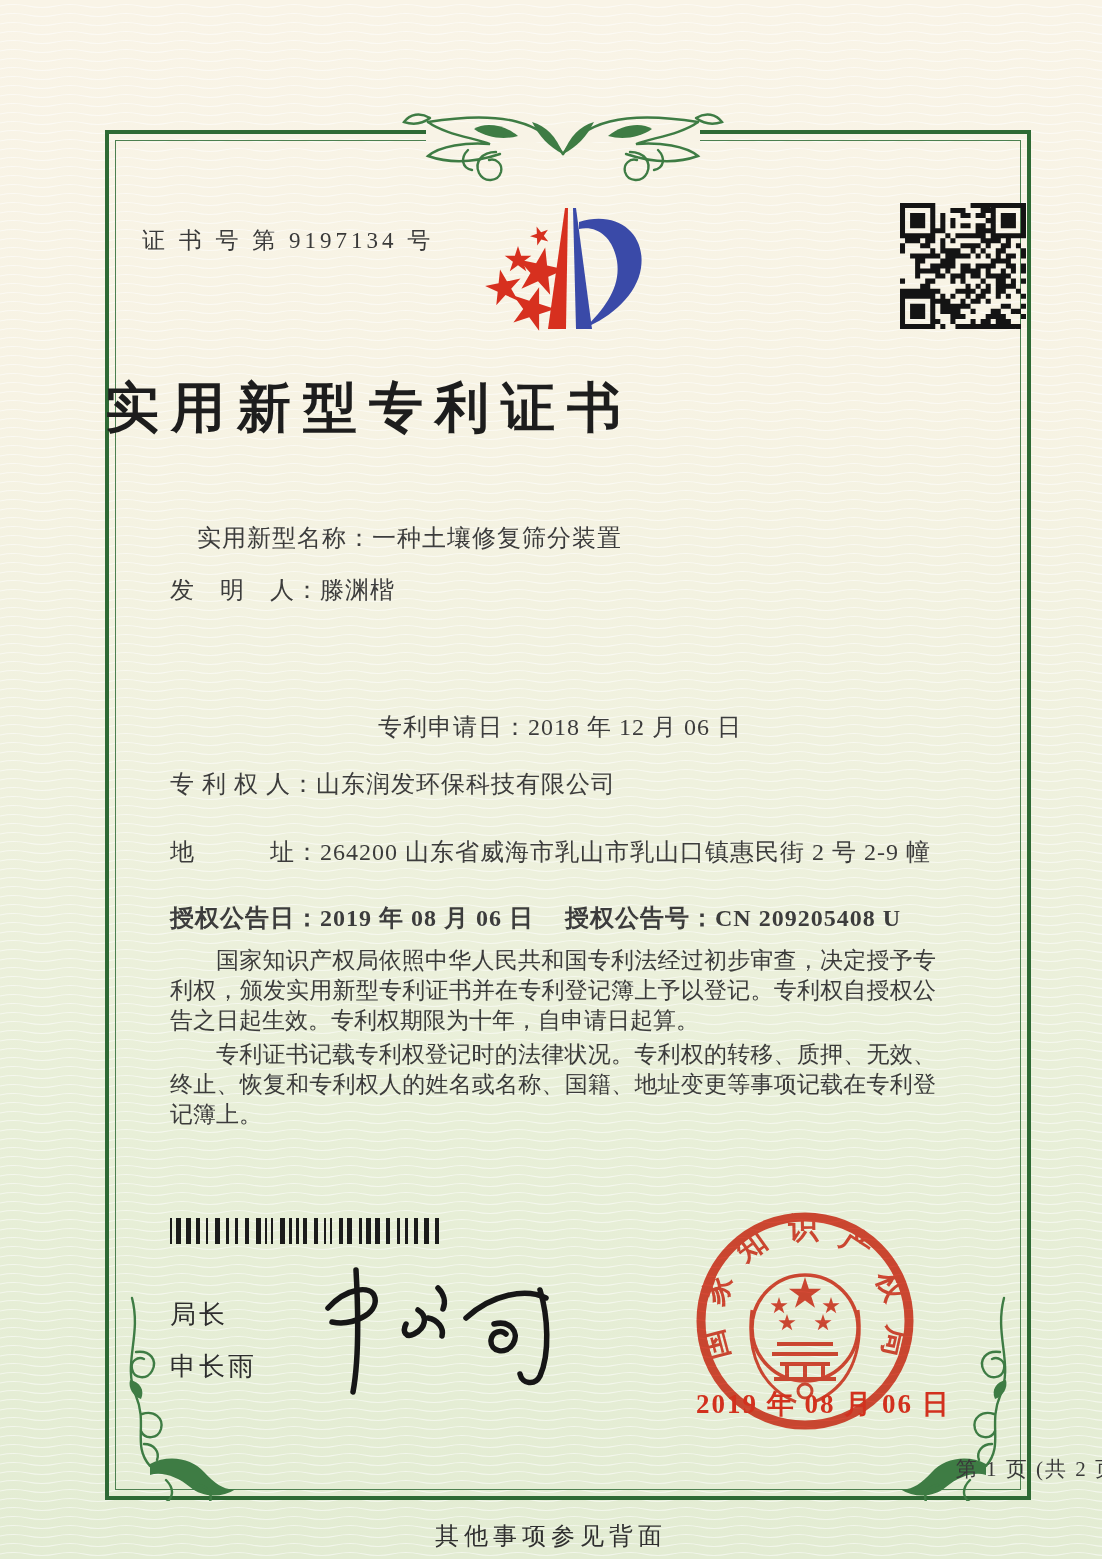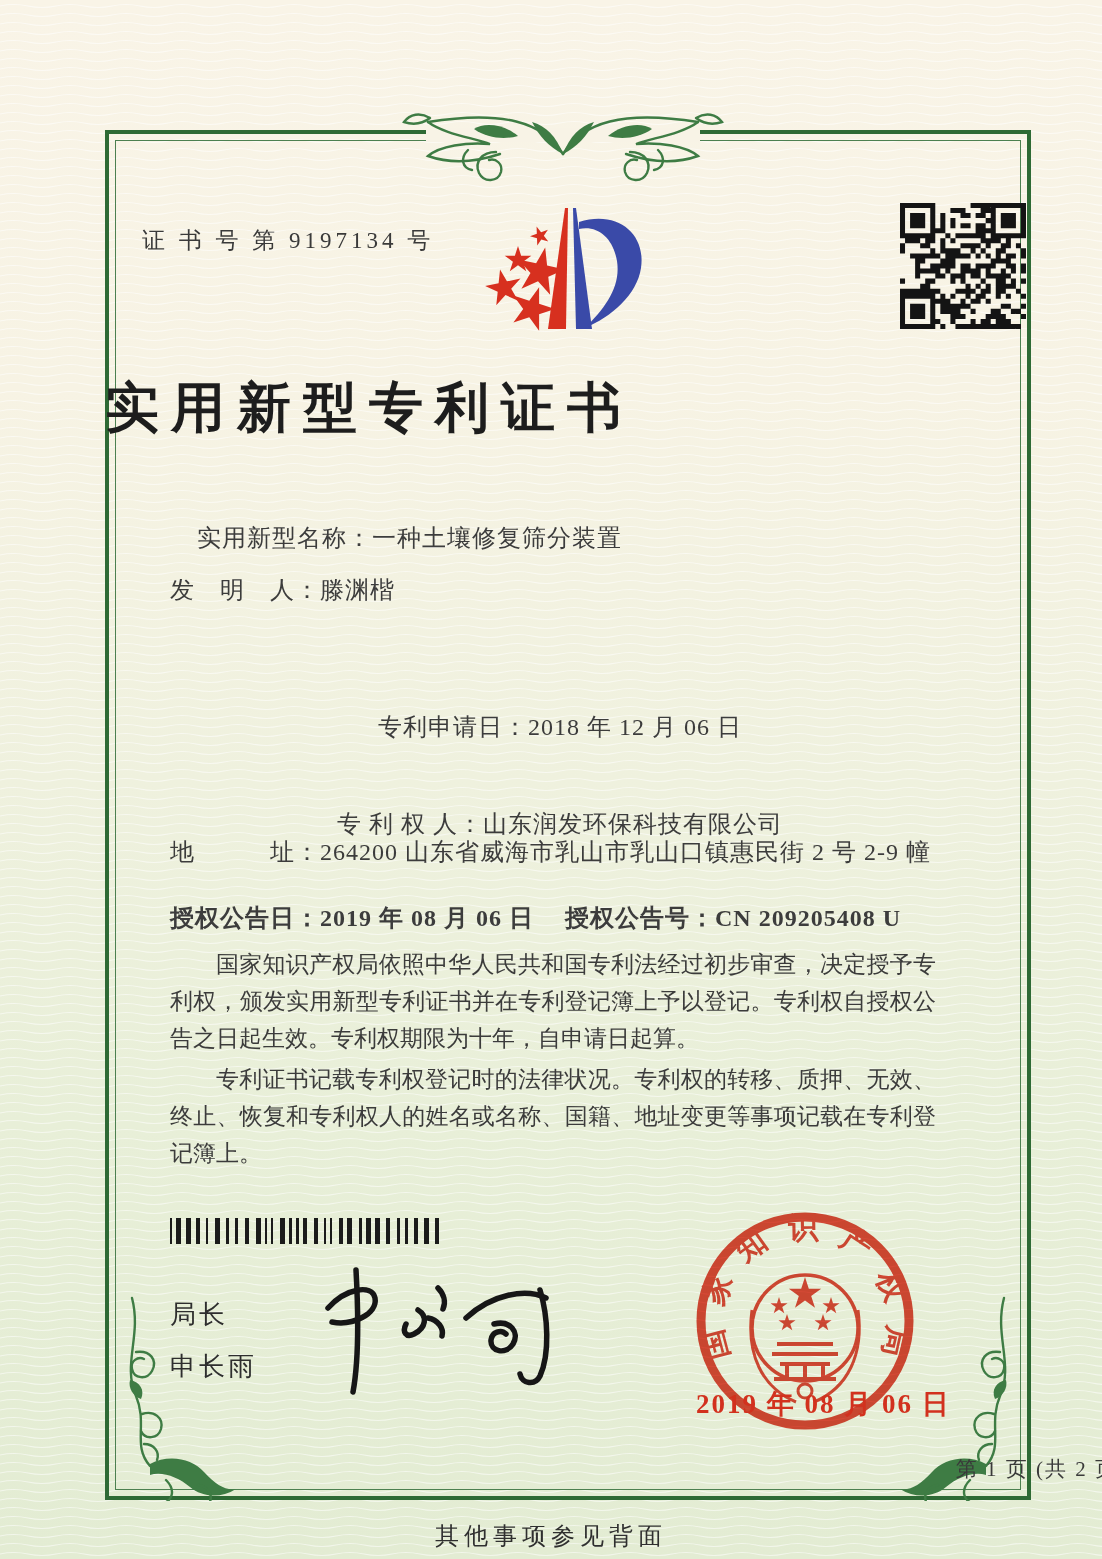--- a/index.html
+++ b/index.html
@@ -23,21 +23,21 @@
   .cert-no{ left:142px; top:196px; font-size:23px; letter-spacing:4px; color:#3a3a3a;margin-top:29px;}
   .title{
     left:105px; top:372px; width:926px; text-align:left;
     font-size:54px; font-weight:700; letter-spacing:12px; color:#1d1d1d;
   }
   .row{ left:170px; width:780px; font-size:24px; color:#3c3c3c; letter-spacing:1px; white-space:nowrap;}
   .row .lbl{ color:#3c3c3c; }
   .row .val{ color:#3c3c3c; }
   .grant-no-pair{ position:absolute; left:395px; top:0;}
   .body-text{
-    left:170px; top:946px; width:766px; font-size:23px; line-height:37px;
+    left:170px; top:946px; width:766px; font-size:23px; line-height:30px;
     text-align:justify; color:#3b3b3b;
   }
   .body-text p{ margin:0 0 4px 0; text-indent:2em;}
   .director{ left:170px; font-size:26px; letter-spacing:3px; color:#2e2e2e;}
   .seal-date{ left:696px; top:1386px; font-size:27px; letter-spacing:2px; color:#d2311e; font-weight:600;}
   .page-num{ left:105px; top:1455px; width:1022px; text-align:right; font-size:21px; letter-spacing:2px; color:#3a3a3a;}
   .back-note{ left:0; top:1520px; width:1102px; text-align:center; font-size:24px; letter-spacing:5px; color:#2f2f2f;}
   svg{display:block;}
 </style>
 </head>
@@ -122,21 +122,21 @@
 
   <div class="abs row" style="top:522px;margin-left:27px;">
     <span class="lbl">实用新型名称：</span><span class="val">一种土壤修复筛分装置</span>
   </div>
   <div class="abs row" style="top:554px;margin-top:20px;">
     <span class="lbl">发　明　人：</span><span class="val">滕渊楷</span>
   </div>
   <div class="abs row" style="top:711px;text-align:center;">
     <span class="lbl">专利申请日：</span><span class="val">2018 年 12 月 06 日</span>
   </div>
-  <div class="abs row" style="top:808px;text-align:center;">
+  <div class="abs row" style="top:768px;">
     <span class="lbl">专 利 权 人：</span><span class="val">山东润发环保科技有限公司</span>
   </div>
   <div class="abs row" style="top:836px;">
     <span class="lbl">地　　　址：</span><span class="val">264200 山东省威海市乳山市乳山口镇惠民街 2 号 2-9 幢</span>
   </div>
   <div class="abs row" style="top:902px;font-weight:bold;">
     <span class="lbl">授权公告日：</span><span class="val">2019 年 08 月 06 日</span>
     <span class="grant-no-pair">
       <span class="lbl">授权公告号：</span><span class="val">CN 209205408 U</span>
     </span>

